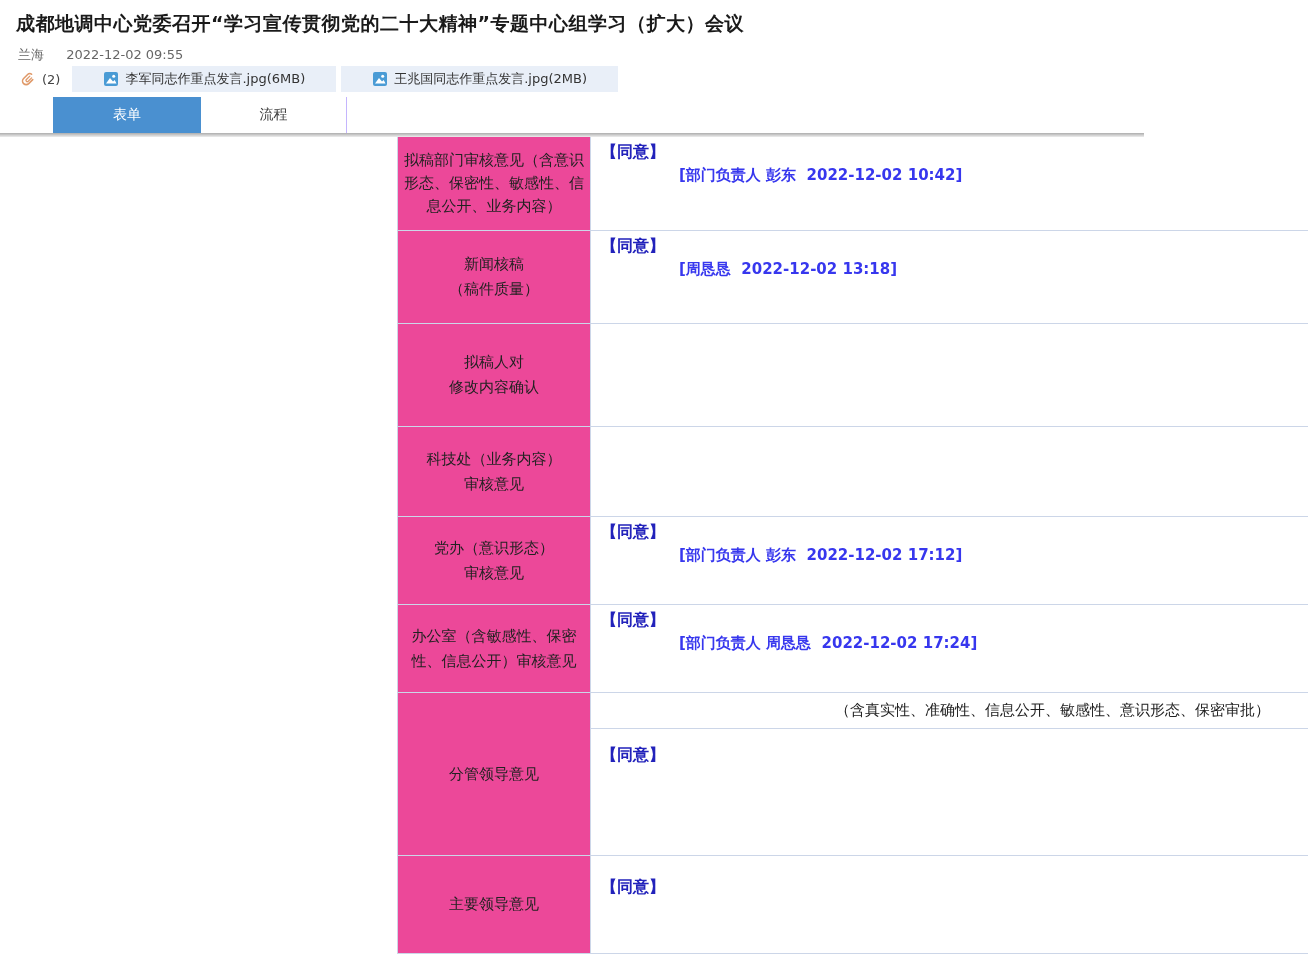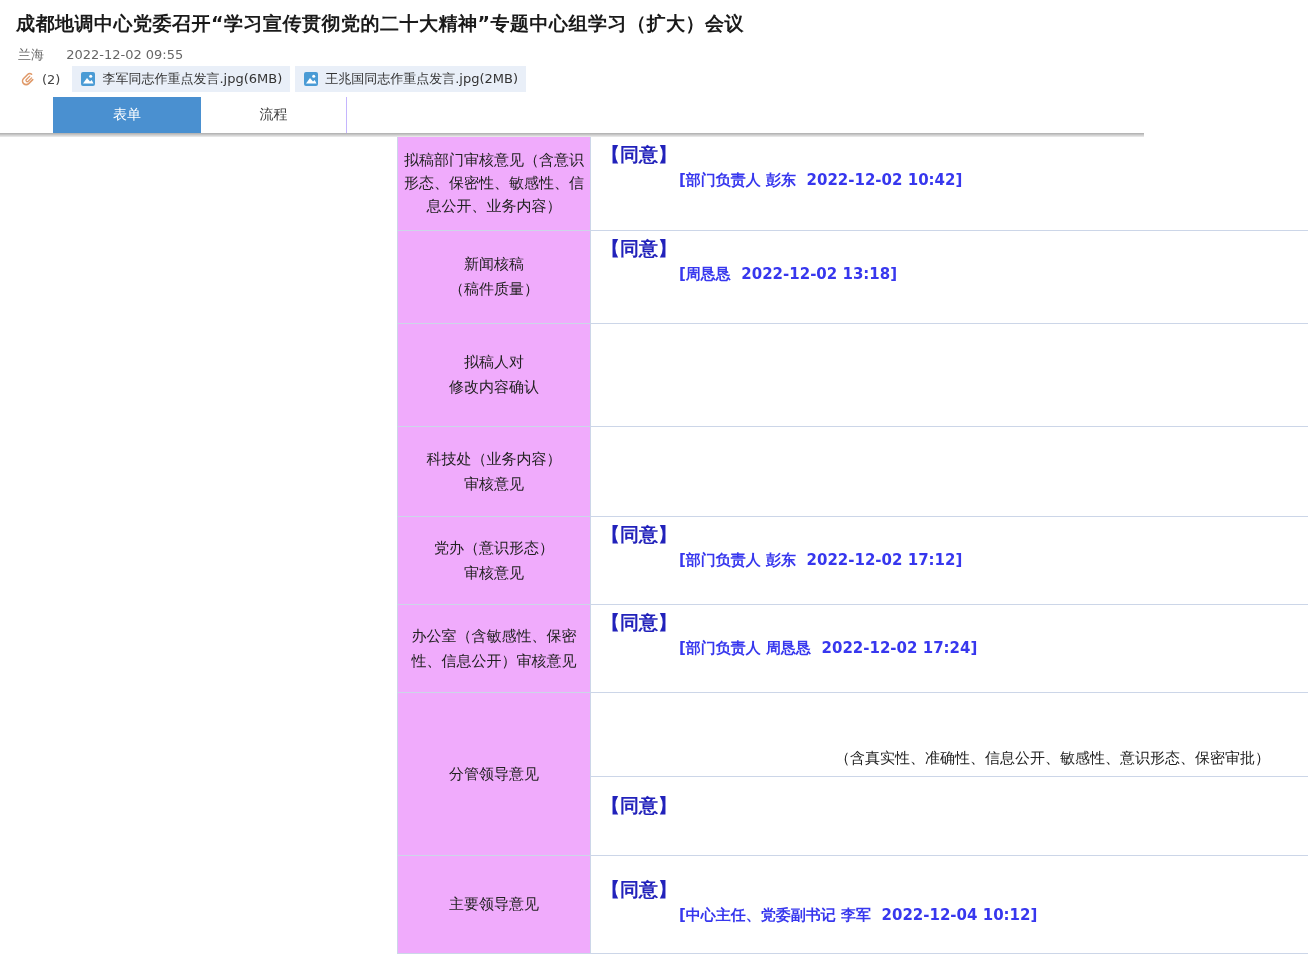--- a/index.html
+++ b/index.html
@@ -9,41 +9,41 @@
 
   
   .hdr { position:absolute; top:0; left:0; right:0; height:97px; background:#fff; }
   .title { position:absolute; top:11px; left:16px; font-size:19px; font-weight:bold; color:#1a1a1a; letter-spacing:0.5px; }
   .meta { position:absolute; top:46px; left:18px; font-size:13px; color:#666; }
   .meta span { margin-right:18px; }
 
   .attach-row { position:absolute; top:66px; left:20px; height:26px; display:flex; align-items:center; }
   .clip { display:inline-flex; margin-right:6px; }
   .attach-count { font-size:13px; color:#444; margin-right:12px; }
-  .chip { display:flex; align-items:center; height:26px; background:#e9eff8; padding:0 8px; margin-right:5px; font-size:13px; color:#333; cursor:pointer; }
+  .chip { display:flex; align-items:center; height:26px; background:#e9eff8; padding:0 31px; margin-right:5px; font-size:13px; color:#333; cursor:pointer; }
   .chip .fico { display:inline-flex; margin-right:6px; }
 
   
   .tabbar { position:absolute; top:97px; left:0; right:0; height:36px; background:#fff;margin-left:36px; }
   .tab { position:absolute; top:0; height:36px; display:flex; align-items:center; justify-content:center; font-size:14px; cursor:pointer; }
   .tab-form { left:17px; width:148px; background:#4a90d0; color:#fff; }
   .tab-flow { left:165px; width:146px; background:#fff; color:#404040; border-right:1px solid #c4b5fd; }
   .shadow-band { position:absolute; top:133px; left:0; right:0; height:4px;
                  background:linear-gradient(#adadad,#ededed); }
 
   
   .ftable { position:absolute; top:137px; left:397px; width:911px;
             border-left:1px solid #ccd6e8; font-size:15px; }
   .t-row { display:flex; border-bottom:1px solid #ccd6e8; background:#fff; }
-  .t-label { width:193px; min-width:193px; background:#f0abfc; border-right:1px solid #ccd6e8;
+  .t-label { width:193px; min-width:193px; background:#ec4899; border-right:1px solid #ccd6e8;
              display:flex; align-items:center; justify-content:center; text-align:center;
              white-space:pre-line; color:#222; padding:3px 6px; line-height:25px; }
   .t-value { flex:1; background:#fff; padding:5px 10px 0 10px; }
-  .t-value.no-pad { padding:0;margin-top:48px; }
-  .approval { font-weight:bold; color:#2222bb; font-size:19px; white-space:pre-wrap; }
+  .t-value.no-pad { padding:0; }
+  .approval { font-weight:bold; color:#2222bb; font-size:16px; white-space:pre-wrap; }
   .sig { color:#3737ee; margin-left:78px; margin-top:3px; font-size:15px; white-space:pre-wrap;font-weight:bold; }
   .note { text-align:right; padding:8px 38px 8px 0; border-bottom:1px solid #ccd6e8; color:#222; }
   .r7-approve { padding:16px 10px 0 10px; }
 </style>
 </head>
 <body>
 
 <div class="page">
 
   <div class="hdr">
@@ -144,18 +144,17 @@
         <div class="r7-approve">
           <div class="approval">【同意】</div>
         </div>
       </div>
     </div>
 
     <div class="t-row" style="height:98px">
       <div class="t-label">主要领导意见</div>
       <div class="t-value" style="padding-top:21px">
         <div class="approval">【同意】</div>
-        <div class="sig">[中心主任、党委副书记 李军  2022-12-04 10:12]</div>
       </div>
     </div>
 
   </div>
 </div>
 
 </body></html>

